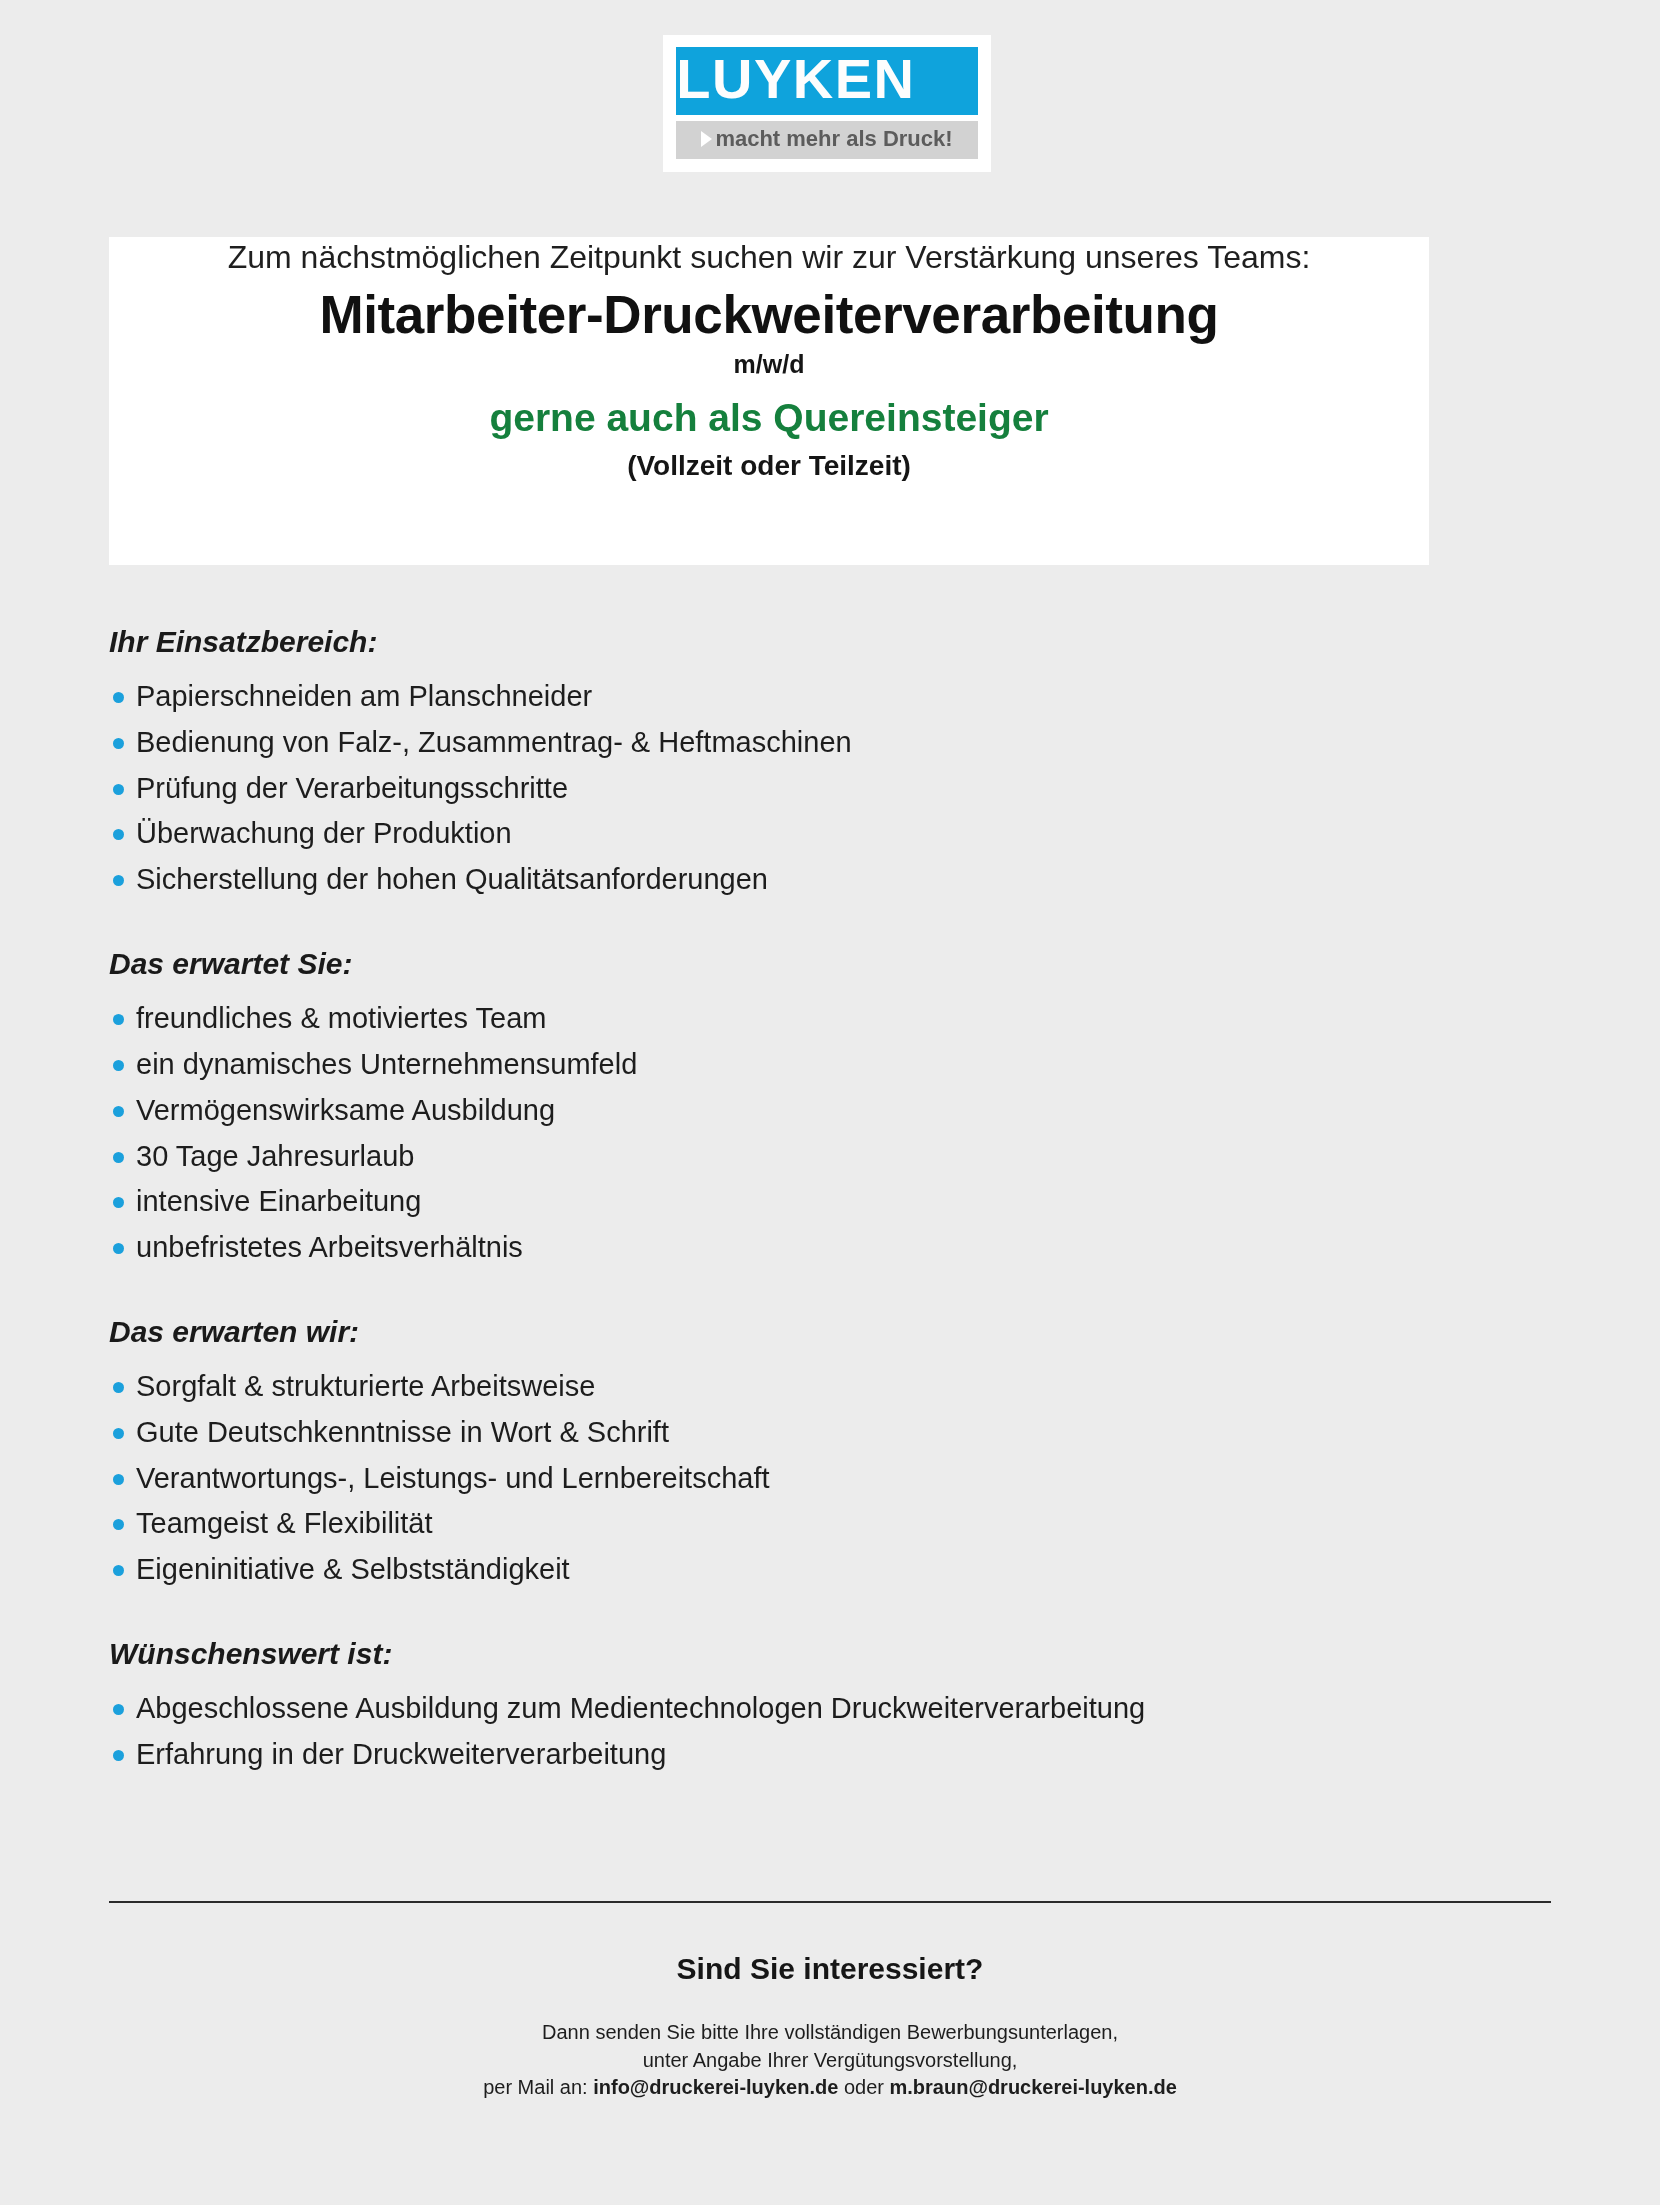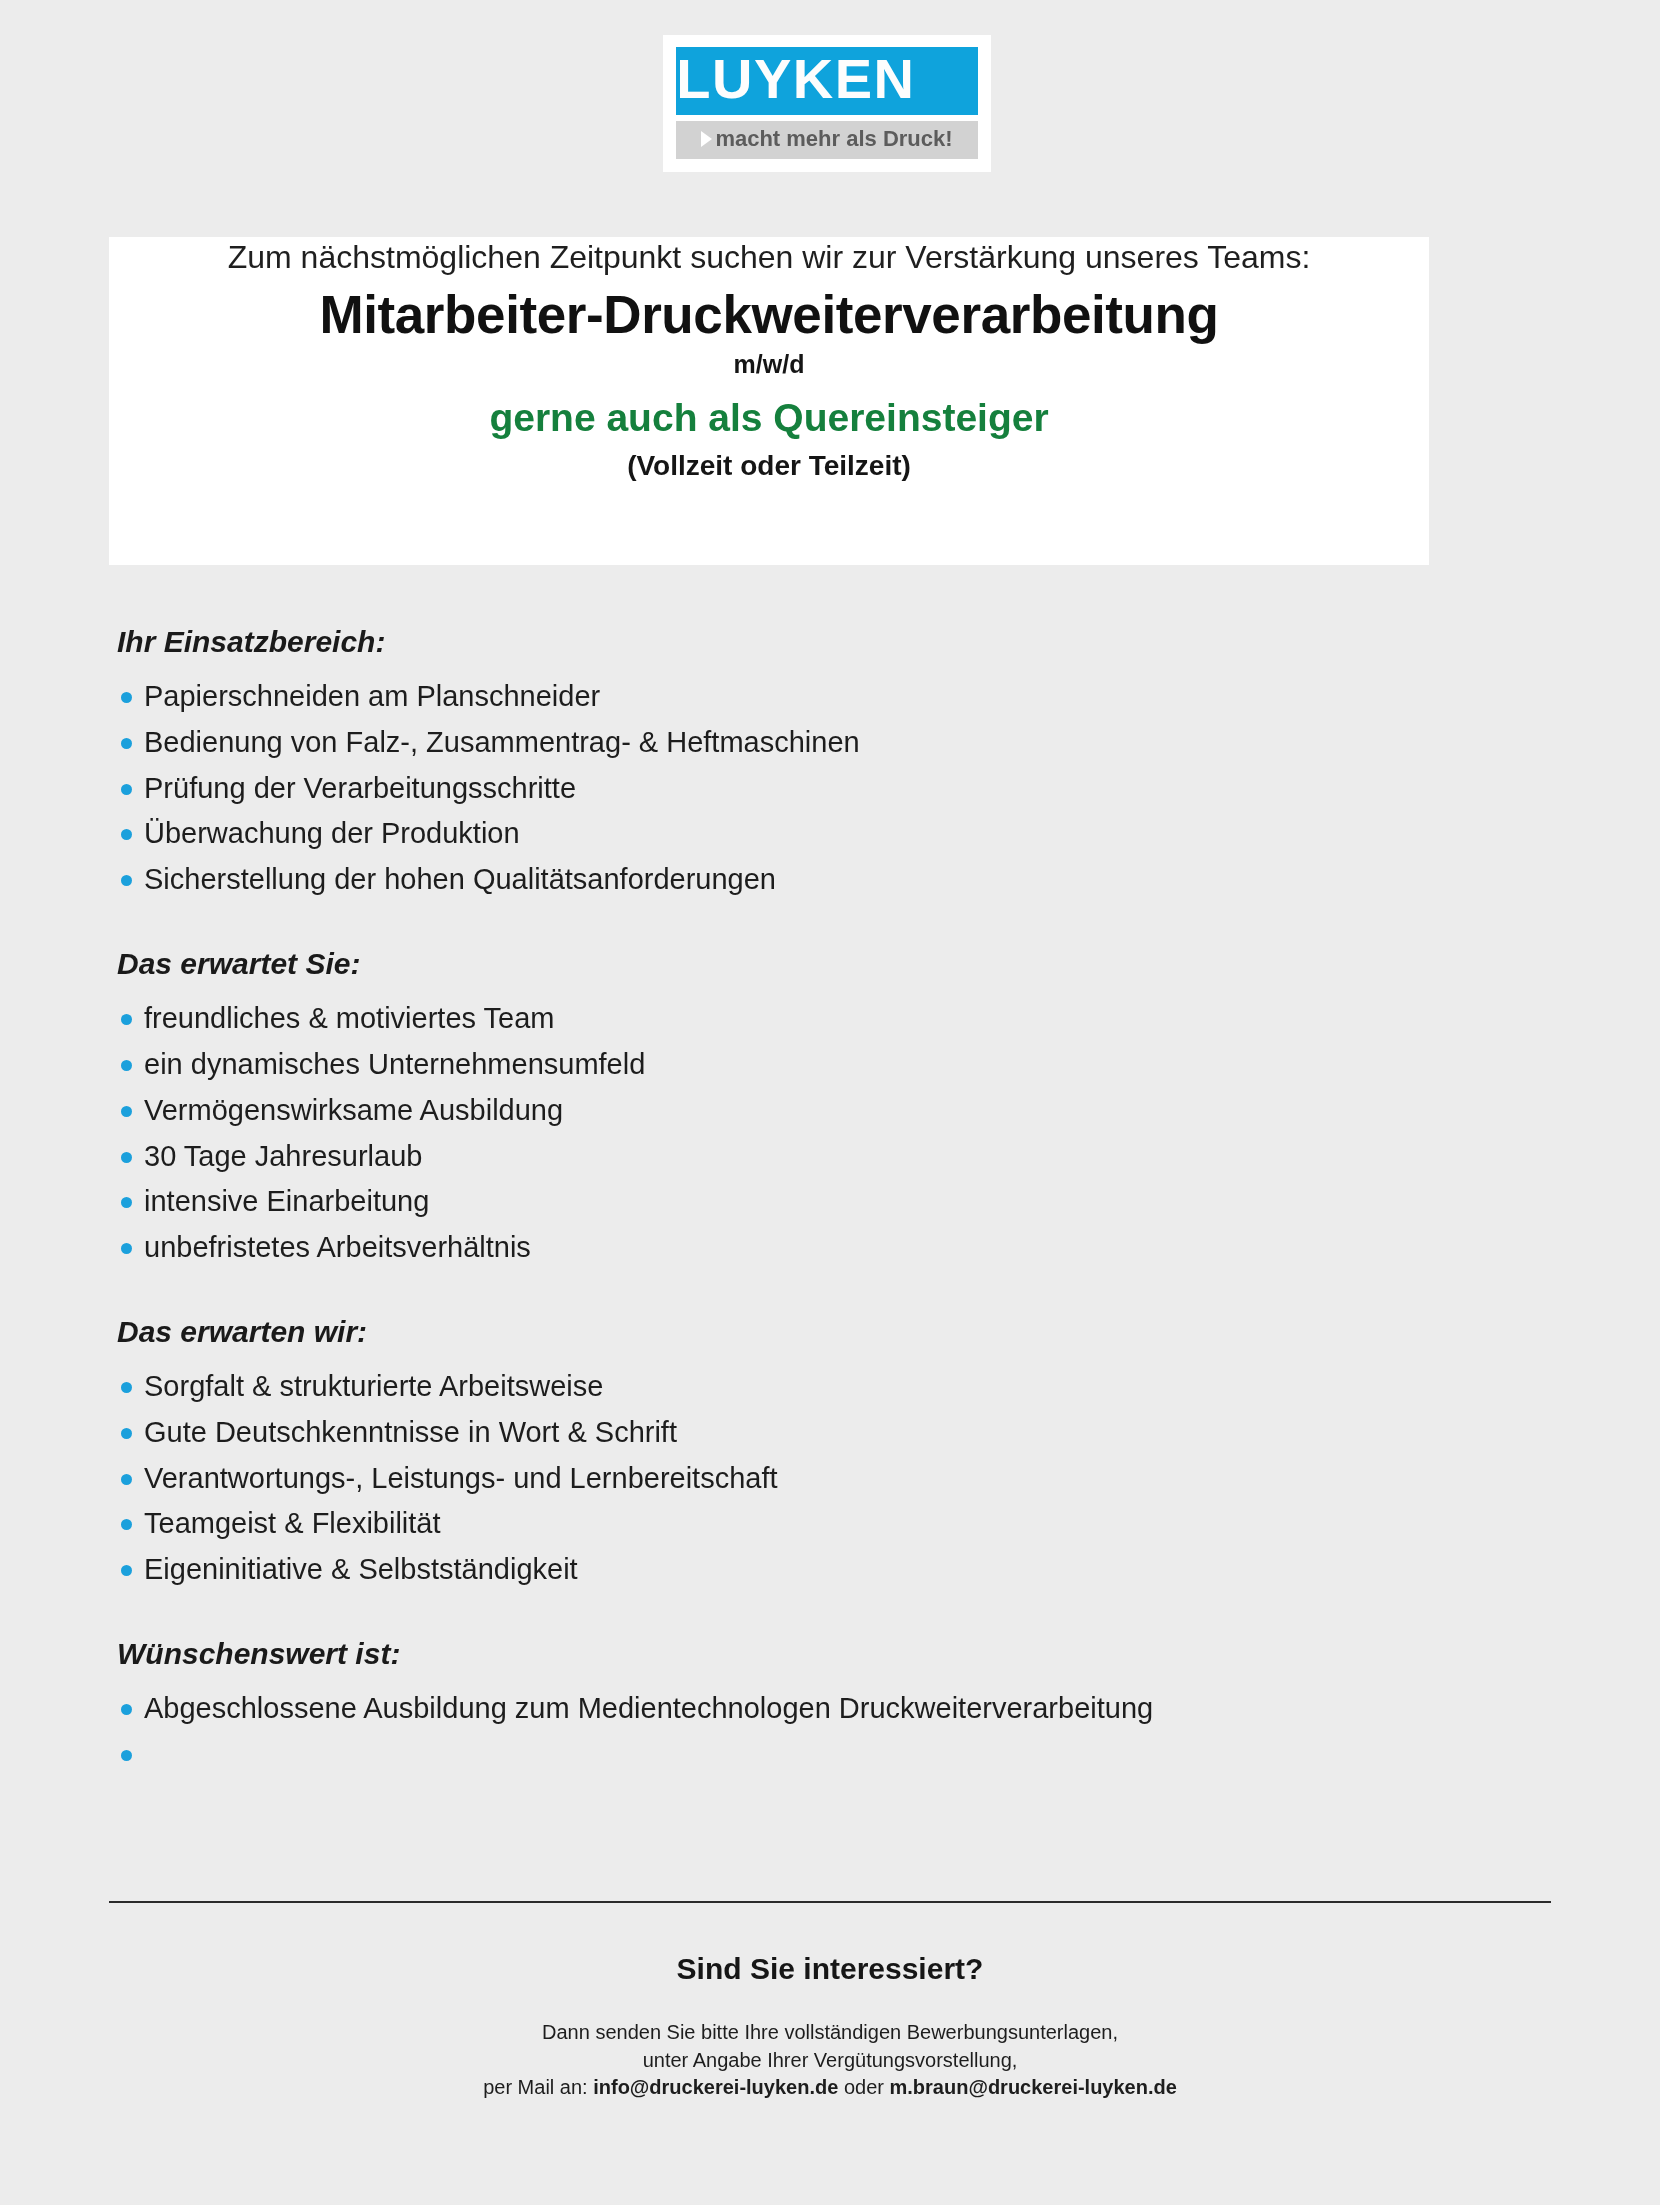--- a/index.html
+++ b/index.html
@@ -111,21 +111,21 @@
     margin-top: 6px;
   }
 
   
   .body-area {
     position: absolute;
     left: 109px;
     top: 625px;
     width: 1449px;
   }
-  .section { margin-bottom: 44px; margin-left: 8px; }
+  .section { margin-bottom: 44px; }
   .section:last-of-type { margin-bottom: 0; }
   .sec-head {
     font-size: 30px;
     font-weight: bold;
     font-style: italic;
     color: #1a1a1a;
     margin-bottom: 15px;
     letter-spacing: 0px;
   }
   ul.blist {
@@ -236,21 +236,21 @@
       <li><span class="dot"></span><span>Verantwortungs-, Leistungs- und Lernbereitschaft</span></li>
       <li><span class="dot"></span><span>Teamgeist &amp; Flexibilität</span></li>
       <li><span class="dot"></span><span>Eigeninitiative &amp; Selbstständigkeit</span></li>
     </ul>
   </div>
 
   <div class="section">
     <div class="sec-head">Wünschenswert ist:</div>
     <ul class="blist">
       <li><span class="dot"></span><span>Abgeschlossene Ausbildung zum Medientechnologen Druckweiterverarbeitung</span></li>
-      <li><span class="dot"></span></li>
+      <li><span class="dot"></span><span>Erfahrung in der Druckweiterverarbeitung</span></li>
     </ul>
   </div>
 
 </div>
 
 <div class="divider"></div>
 
 <div class="footer">
   <div class="footer-head">Sind Sie interessiert?</div>
   <div class="footer-line">Dann senden Sie bitte Ihre vollständigen Bewerbungsunterlagen,</div>

